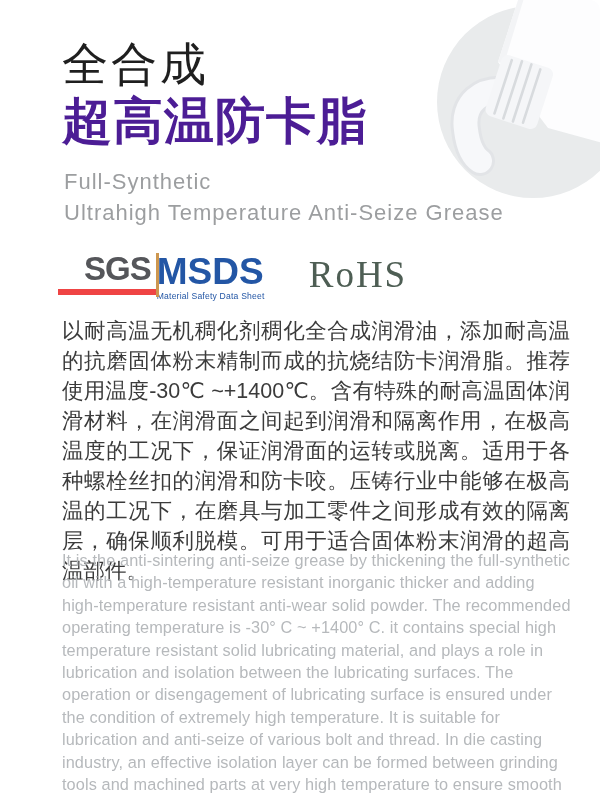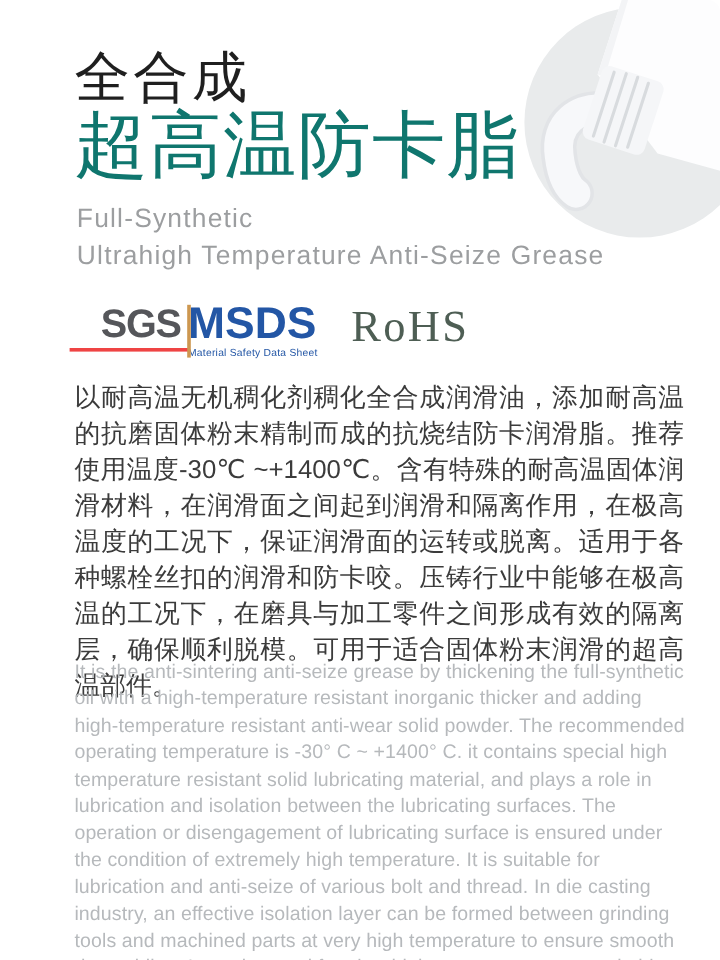--- a/index.html
+++ b/index.html
@@ -14,35 +14,35 @@
   
   .photo-svg{position:absolute;left:420px;top:0;}
 
   
   .title-block{position:absolute;left:62px;top:34px;}
   .title-cn-black{
     display:block;font-size:46px;line-height:60px;font-weight:500;
     color:#1f1f1f;letter-spacing:3px;
   }
   .title-cn-magenta{
-    display:block;font-size:61px;line-height:54px;font-weight:400;
-    color:#0f766e;letter-spacing:1px;
+    display:block;font-size:50px;line-height:54px;font-weight:700;
+    color:#4c1d95;letter-spacing:1px;
   }
   .subtitle-block{
     position:absolute;left:64px;top:166px;
     color:#9c9ea0;font-size:22px;line-height:31px;
     letter-spacing:1px;white-space:nowrap;
   }
 
   
   .certs{position:absolute;left:58px;top:252px;display:flex;align-items:flex-end;}
   .cert-sgs{
     position:relative;
     padding:0 6px 3px 26px;
-    border-bottom:3px solid #ef4444;
+    border-bottom:6px solid #ef4444;
     margin-bottom:6px;
   }
   .cert-sgs .sgs-text{
     font-size:33px;font-weight:700;color:#55565a;letter-spacing:-1px;
     line-height:34px;
   }
   .sgs-vline{
     position:absolute;right:-2px;bottom:-8px;width:3px;height:44px;
     background:#cd9750;
   }
@@ -51,21 +51,21 @@
   }
   .msds-text{
     font-size:37px;font-weight:800;color:#2356a5;letter-spacing:0px;
     line-height:36px;
   }
   .msds-tag{
     font-size:8.6px;font-weight:400;color:#2356a5;letter-spacing:0.2px;
     margin-top:1px;white-space:nowrap;
   }
   .cert-rohs{
-    margin-left:14px;margin-bottom:8px;
+    margin-left:30px;margin-bottom:8px;
     font-family:"Liberation Serif","DejaVu Serif",serif;
     font-size:37px;line-height:36px;color:#4e5e54;letter-spacing:2px;
   }
 
   
   .desc-cn{
     position:absolute;left:62px;top:316px;width:508px;margin:0;
     font-size:21.5px;line-height:30px;font-weight:500;color:#3b3b3b;
     text-align:justify;text-justify:inter-ideograph;
   }

